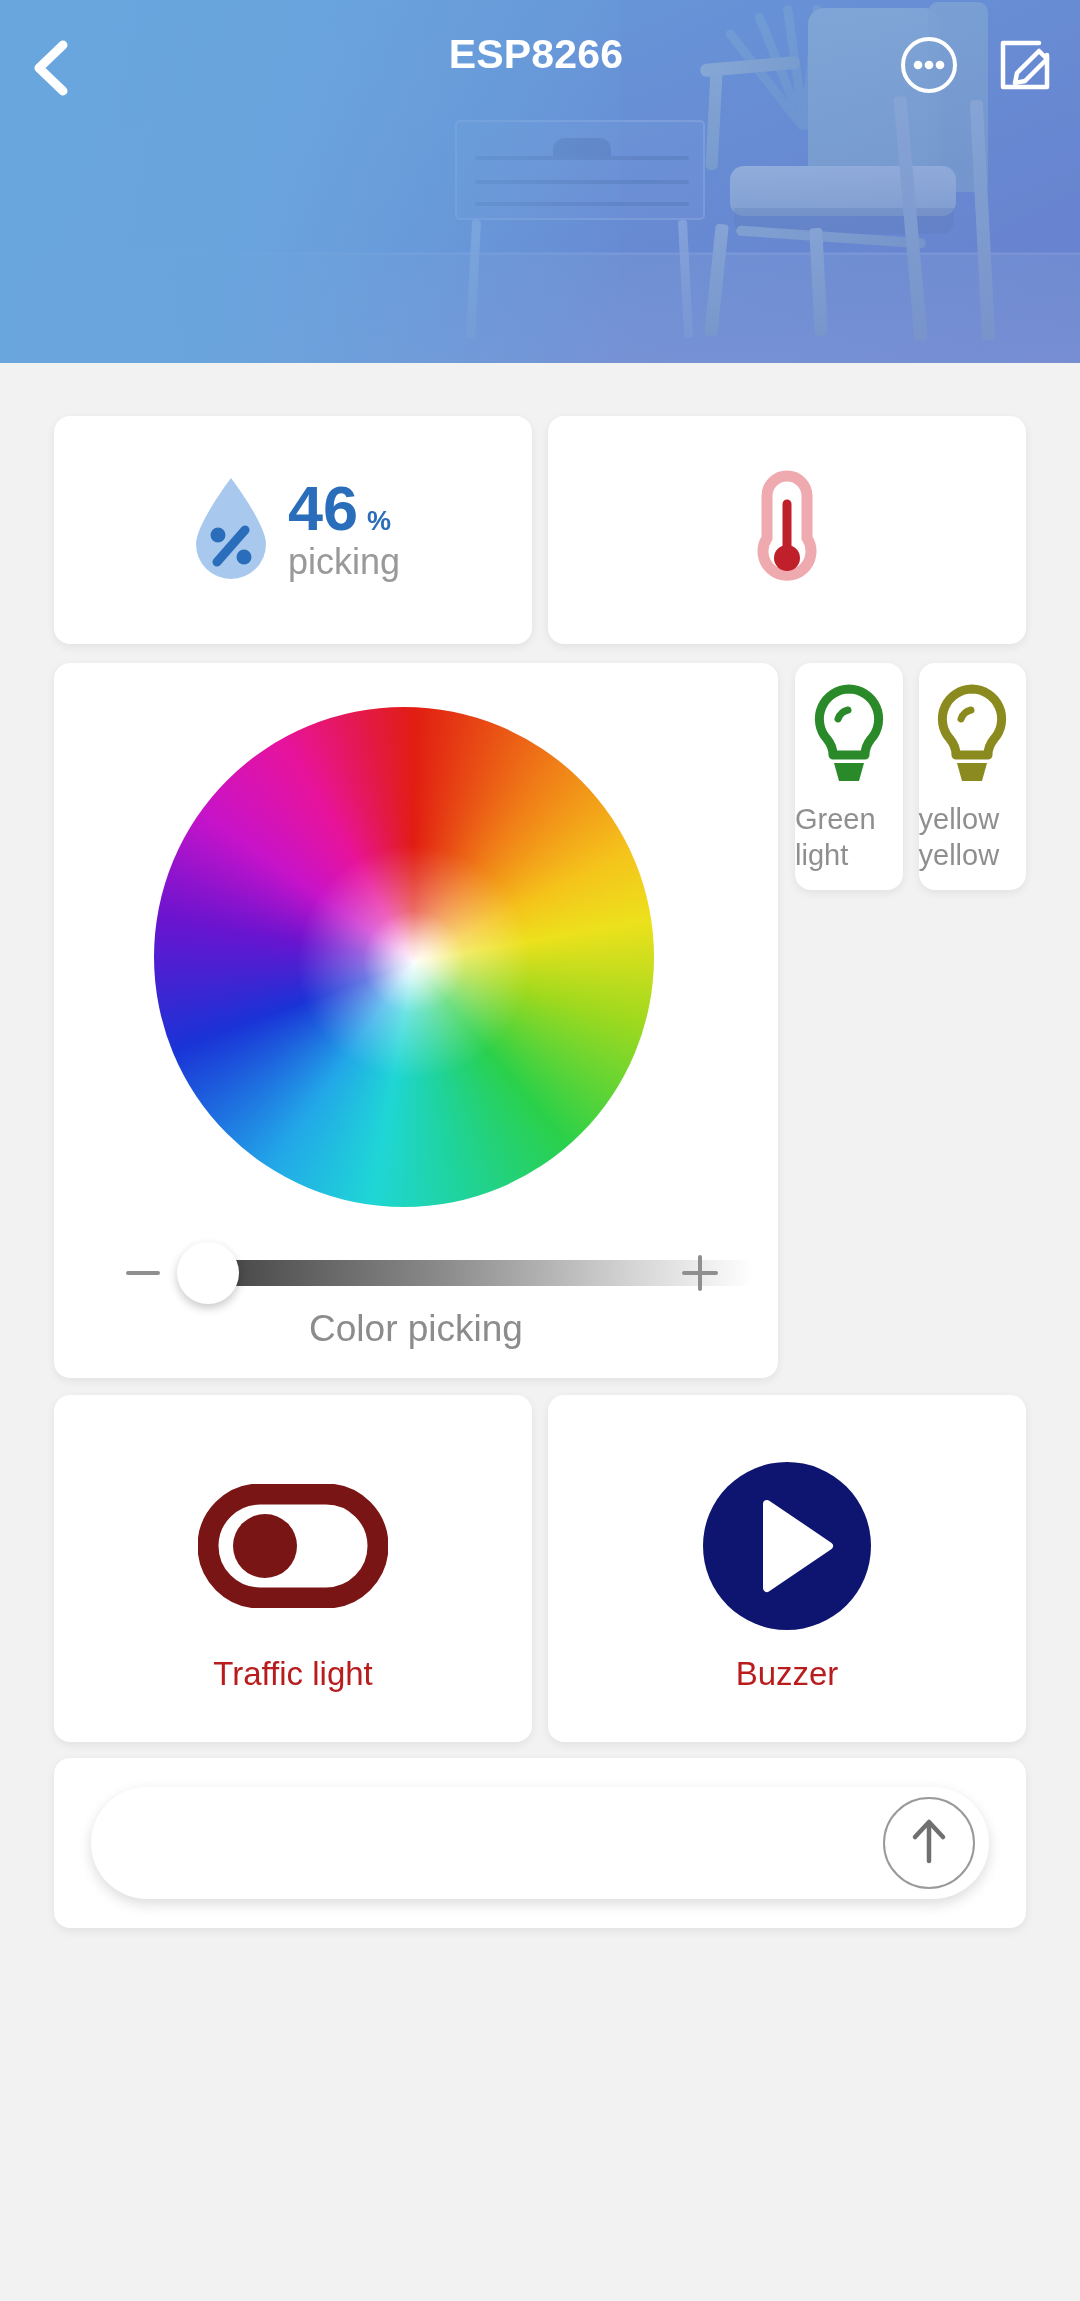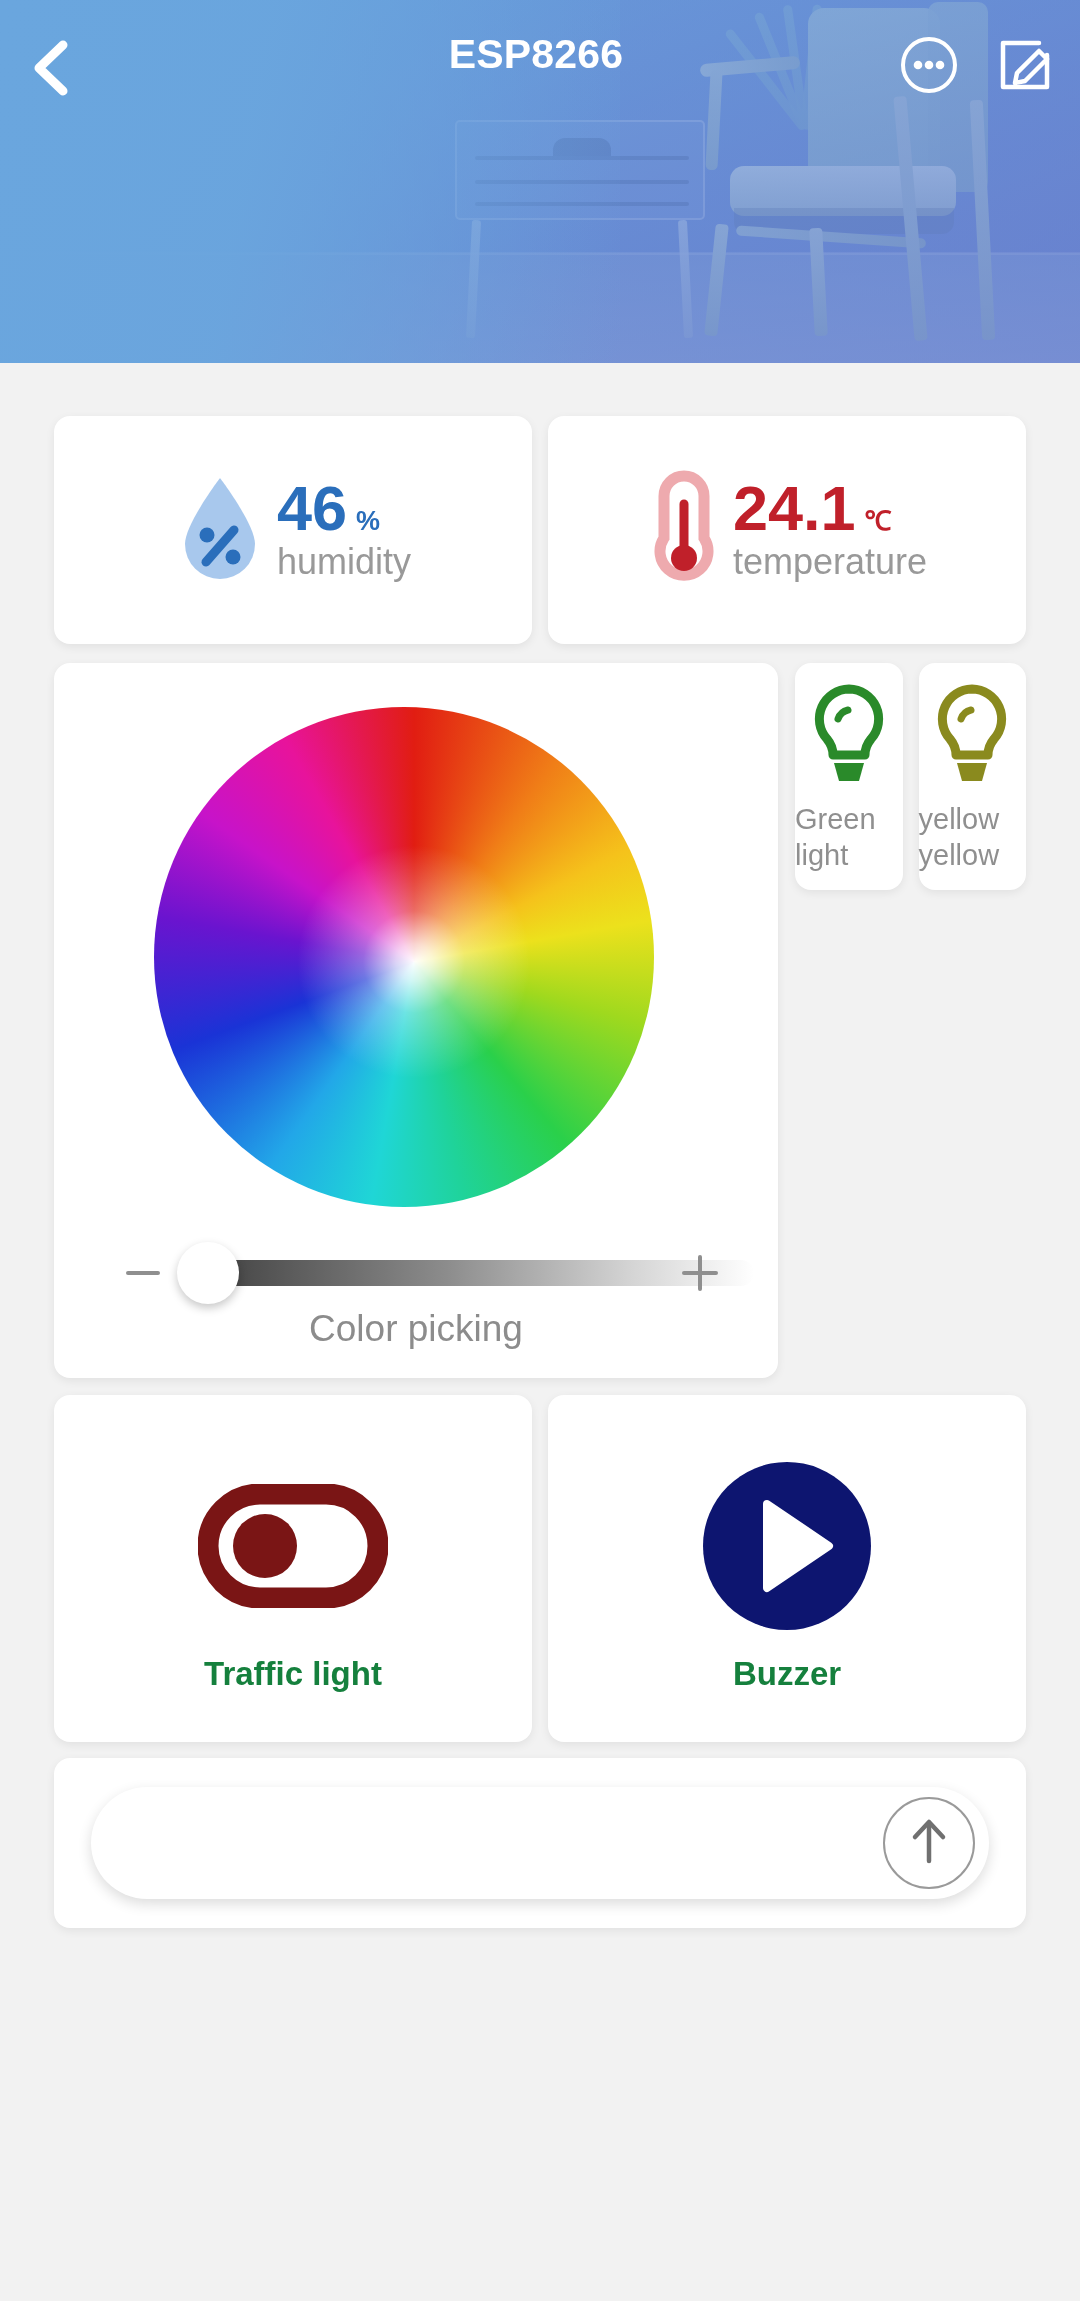--- a/index.html
+++ b/index.html
@@ -347,23 +347,22 @@
     flex-direction: column;
     align-items: center;
     justify-content: center;
   }
   .device-icon-wrap {
     height: 210px;
     display: flex; align-items: center; justify-content: center;
   }
   .device-label {
     font-size: 33px;
-    color: #15803d;
+    color: #b91c1c;
     line-height: 42px;
-    font-weight: bold;
   }
 
   
   .input-card {
     position: absolute;
     left: 54px; top: 1395px;
     width: 972px;
     height: 170px;
     display: flex;
     align-items: center;
@@ -493,39 +492,32 @@
           <circle cx="32" cy="63" r="7.5" fill="#2a6ebb"></circle>
           <circle cx="58" cy="85" r="7.5" fill="#2a6ebb"></circle>
           <line x1="59" y1="58" x2="31" y2="90" stroke="#2a6ebb" stroke-width="9" stroke-linecap="round"></line>
         </svg>
       </span>
       <div class="sensor-text">
         <div class="sensor-value-line">
           <span class="sensor-value" style="color:#2a6ebb">46</span>
           <span class="sensor-unit" style="color:#2a6ebb">%</span>
         </div>
-        <span class="sensor-label">humidity</span>
+        <span class="sensor-label">picking</span>
       </div>
     </div>
 
     <div class="card sensor-card">
       <span>
         <svg width="74" height="116" viewBox="0 0 74 116">
           <path d="M37 6 a20 20 0 0 1 20 20 v42 a24 24 0 1 1 -40 0 V26 a20 20 0 0 1 20 -20 Z" fill="none" stroke="#eeaaae" stroke-width="11"></path>
           <line x1="37" y1="34" x2="37" y2="82" stroke="#c0202a" stroke-width="9" stroke-linecap="round"></line>
           <circle cx="37" cy="88" r="13" fill="#c0202a"></circle>
         </svg>
       </span>
-      <div class="sensor-text">
-        <div class="sensor-value-line">
-          <span class="sensor-value" style="color:#c0202a">24.1</span>
-          <span class="sensor-unit" style="color:#c0202a">℃</span>
-        </div>
-        <span class="sensor-label">temperature</span>
-      </div>
     </div>
 
   </div>
 
   <div class="picker-row">
 
     <div class="card picker-card">
       <div class="wheel"></div>
 
       <div class="slider-area">

